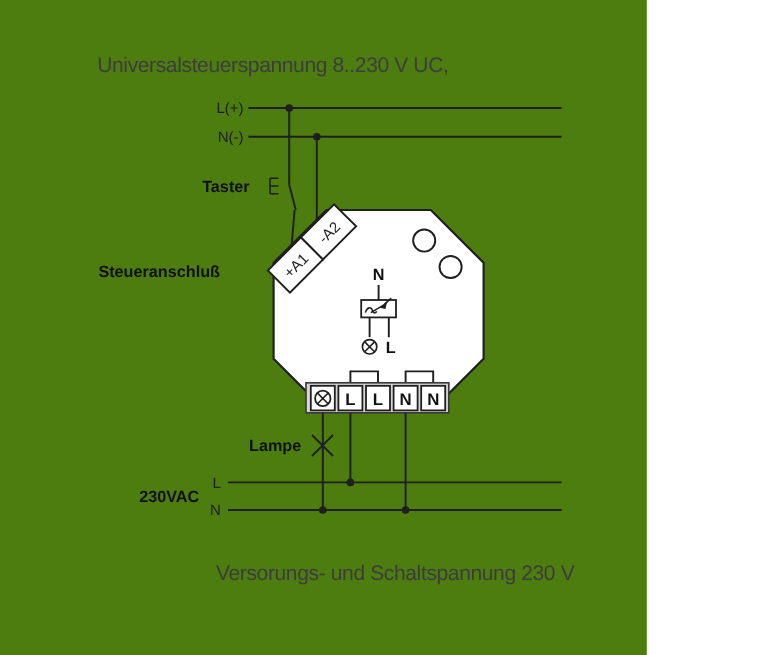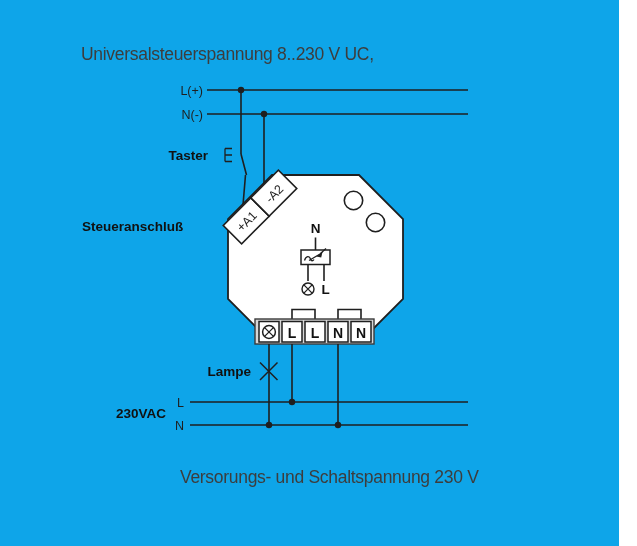--- a/index.html
+++ b/index.html
@@ -1,19 +1,19 @@
 <!DOCTYPE html>
 <html><head>
 <meta charset="utf-8">
 <style>
   html,body{margin:0;padding:0;background:#fff;}
   .canvas{
     position:relative;
-    width:619px;height:546px;
-    background:#0ea5e9;
+    width:539px;height:546px;
+    background:#4d7c0f;
     font-family:"Liberation Sans", sans-serif;
     overflow:hidden;
   }
   svg{display:block;}
   .t-cond{
     font-family:"Liberation Sans", sans-serif;
     font-size:17.5px;
     letter-spacing:-0.3px;
     fill:#3d3d3d;
   }

